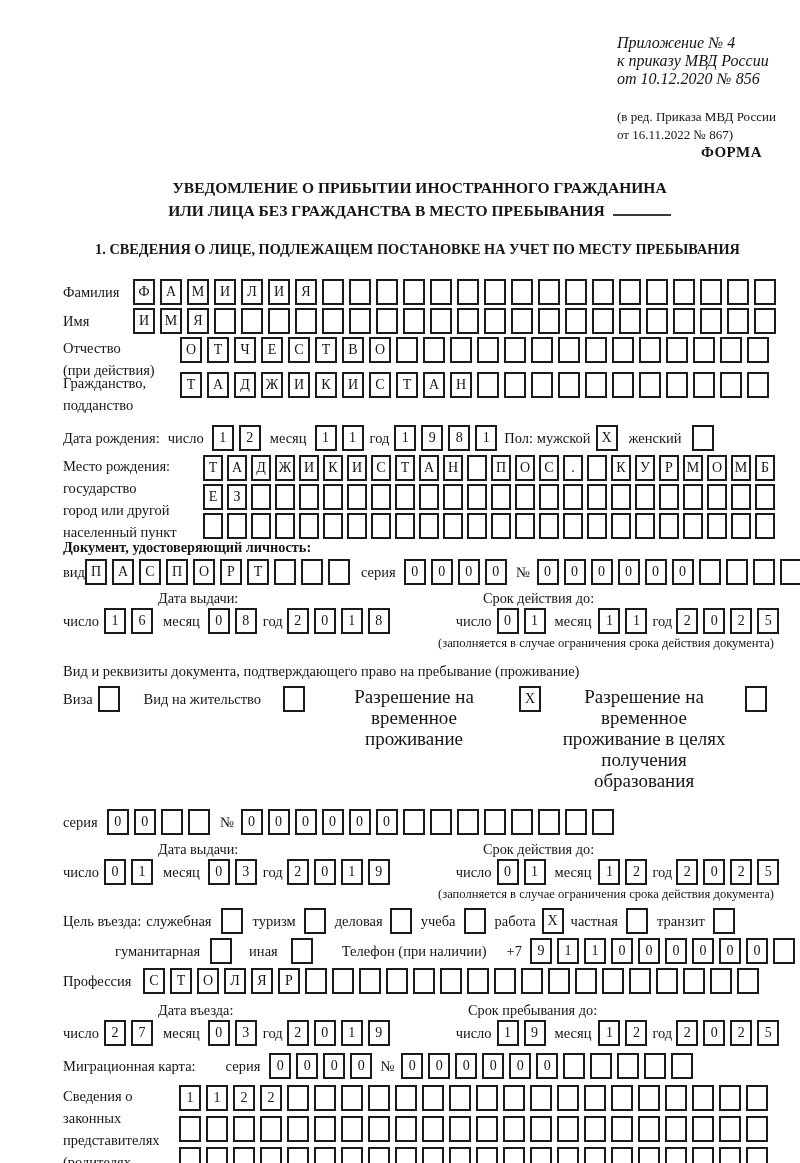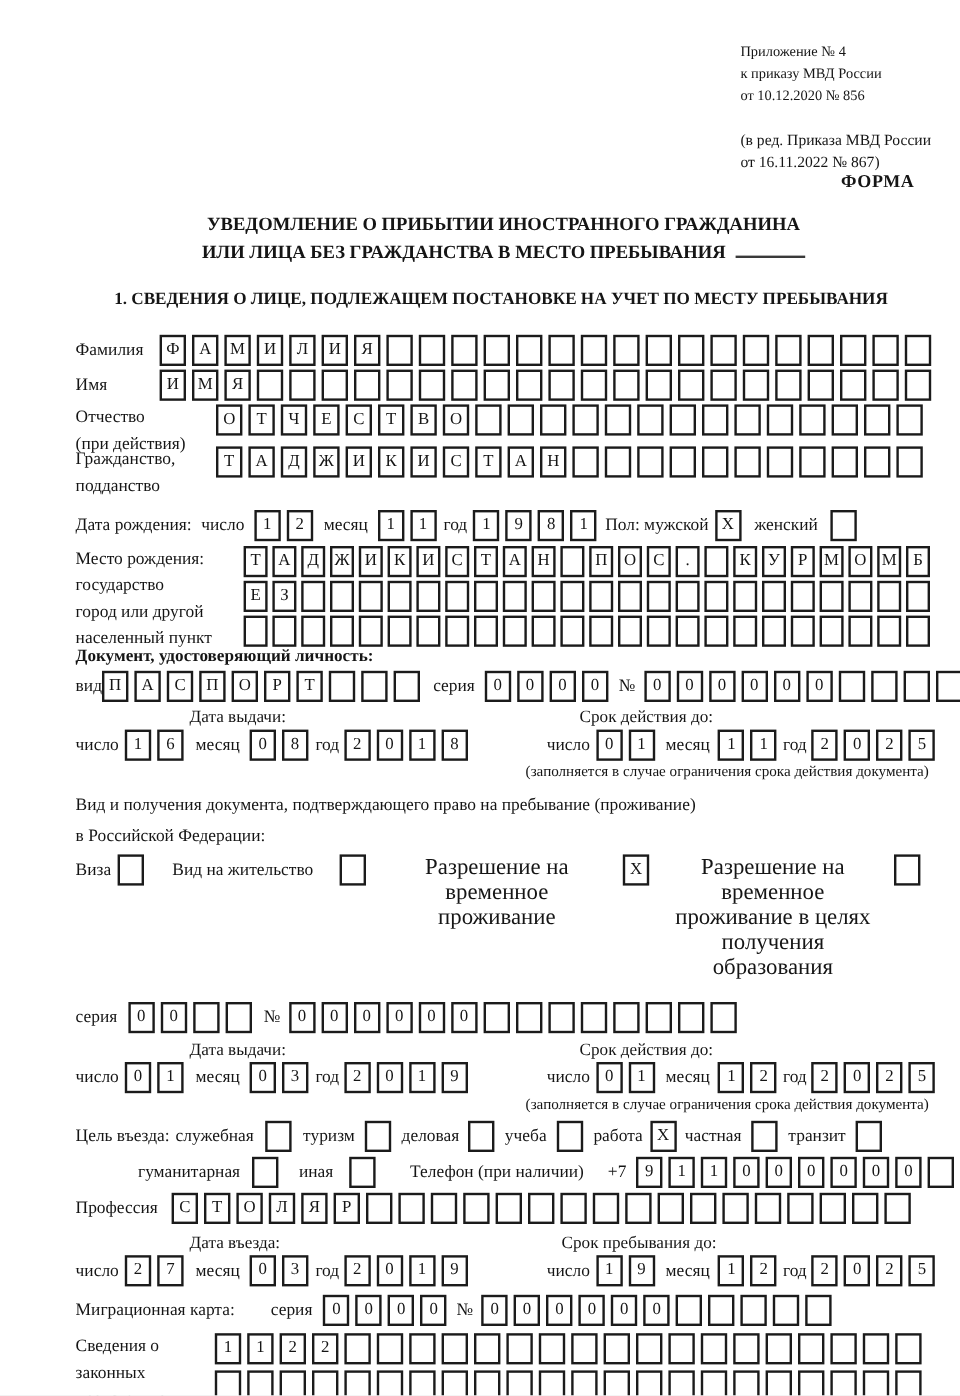--- a/index.html
+++ b/index.html
@@ -1,21 +1,21 @@
 <!DOCTYPE html>
 <html><head>
 <meta charset="utf-8">
 <style>
   html,body{margin:0;padding:0;background:#e8e8e8;}
   .page{
     width:800px;height:1163px;background:#ffffff;margin:0 auto;
     font-family:"Liberation Serif","DejaVu Serif",serif;color:#151515;
     box-sizing:border-box;padding:34px 24px 0 63px;position:relative;overflow:hidden;
   }
-  .annex{margin-left:554px;font-size:12px;line-height:18px;}
+  .annex{margin-left:554px;font-size:16px;line-height:18px;font-style:italic;}
   .annex2{margin-left:554px;font-size:13px;line-height:18px;margin-top:20px;}
   .forma{text-align:right;padding-right:14px;font-weight:bold;font-size:15px;letter-spacing:.5px;}
   .title{text-align:center;font-weight:bold;font-size:15.5px;line-height:23px;margin-top:15px;}
   .useg{display:inline-block;width:58px;border-bottom:2px solid #3a3a3a;height:12px;margin-left:8px;}
   .sec1{text-align:center;font-weight:bold;font-size:14.3px;margin-top:19px;margin-left:-18px;margin-right:-14px;}
   .lbl{font-size:14.5px;white-space:nowrap;}
   .row{display:flex;align-items:center;}
   .rowtop{display:flex;align-items:flex-start;}
   .cells{display:flex;gap:5px;}
   .cell{
@@ -370,22 +370,21 @@
     <span class="cells">
         <span class="cell">2</span>
         <span class="cell">0</span>
         <span class="cell">2</span>
         <span class="cell">5</span>
       </span>
   </div>
   <div class="note">(заполняется в случае ограничения срока действия документа)</div>
 
   <div style="font-size:14.5px;margin-top:7px;line-height:26px;">
-    <div>Вид и получения документа, подтверждающего право на пребывание (проживание)</div>
-    <div>в Российской Федерации:</div>
+    <div>Вид и реквизиты документа, подтверждающего право на пребывание (проживание)</div>
   </div>
 
   <div class="rowtop" style="margin-top:2px;">
     <span class="lbl" style="margin-top:5px;">Виза</span>
     <span class="cells" style="margin-left:5px;">
         <span class="cell"></span>
       </span>
     <span class="lbl" style="margin-left:24px;margin-top:5px;">Вид на жительство</span>
     <span class="cells" style="margin-left:22px;">
         <span class="cell"></span>

